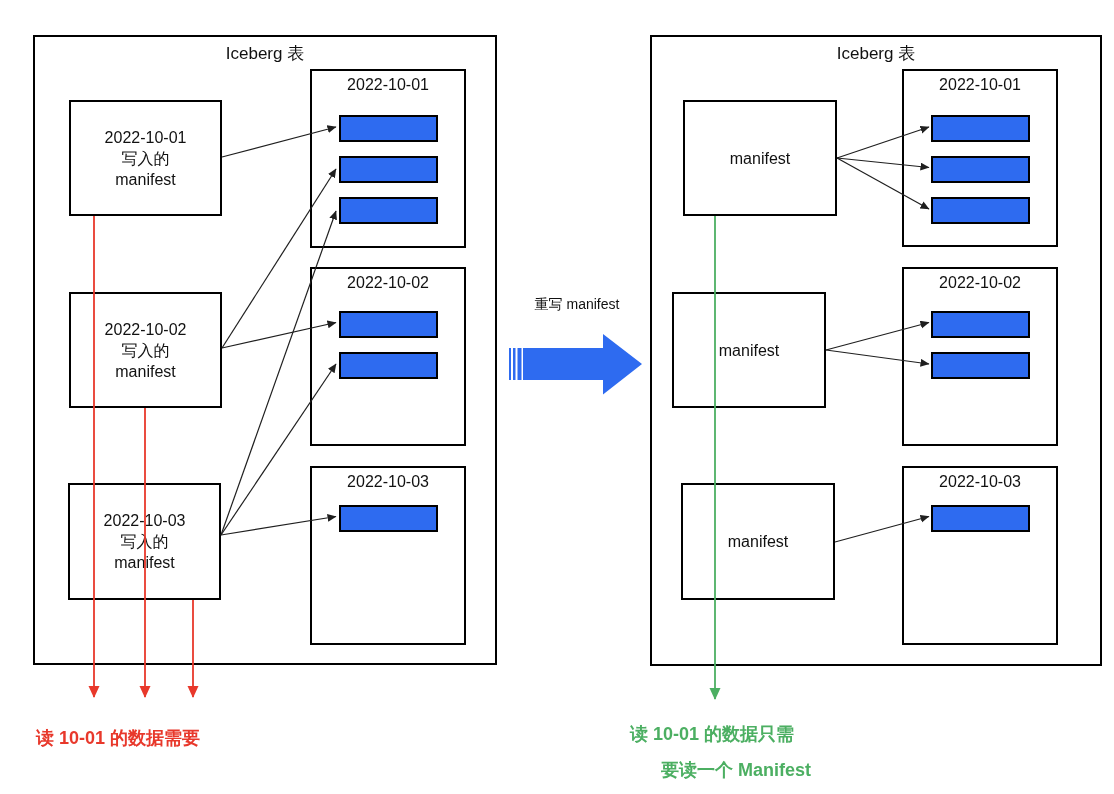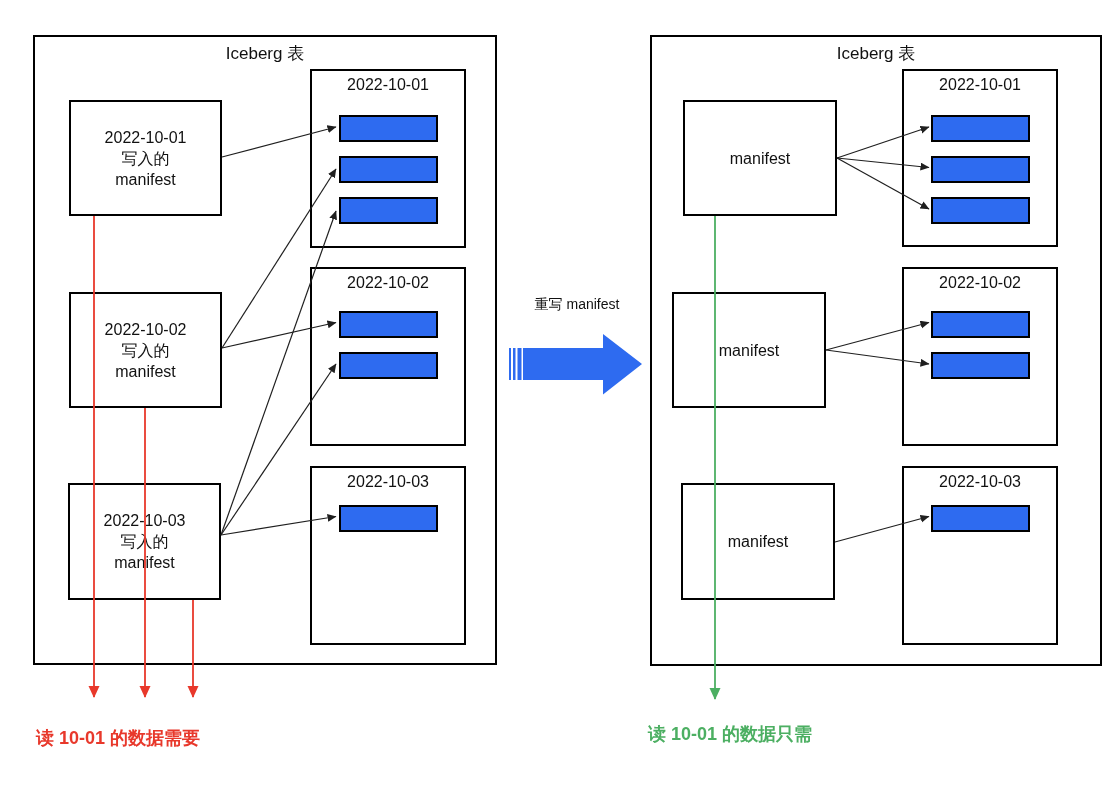--- a/index.html
+++ b/index.html
@@ -214,15 +214,16 @@
 
     <g fill="var(--blue)" stroke="none">
       <rect x="509" y="348" width="2" height="32"></rect>
       <rect x="513" y="348" width="2.5" height="32"></rect>
       <rect x="517.5" y="348" width="4" height="32"></rect>
       <path d="M523,348 L603,348 L603,334 L642,364 L603,394.5 L603,380 L523,380 Z"></path>
     </g>
   </svg>
 
   <div class="note note-red" style="left:36px; top:714px;margin-top:12px;">读 10-01 的数据需要</div>
-  <div class="note note-green" style="left:648px; top:722px;">读 10-01 的数据只需</div>
+  <div class="note note-green" style="left:630px; top:722px;">读 10-01 的数据只需</div>
+  <div class="note note-green" style="left:661px; top:758px;">要读一个 Manifest</div>
 
 </div>
 
 </body></html>

